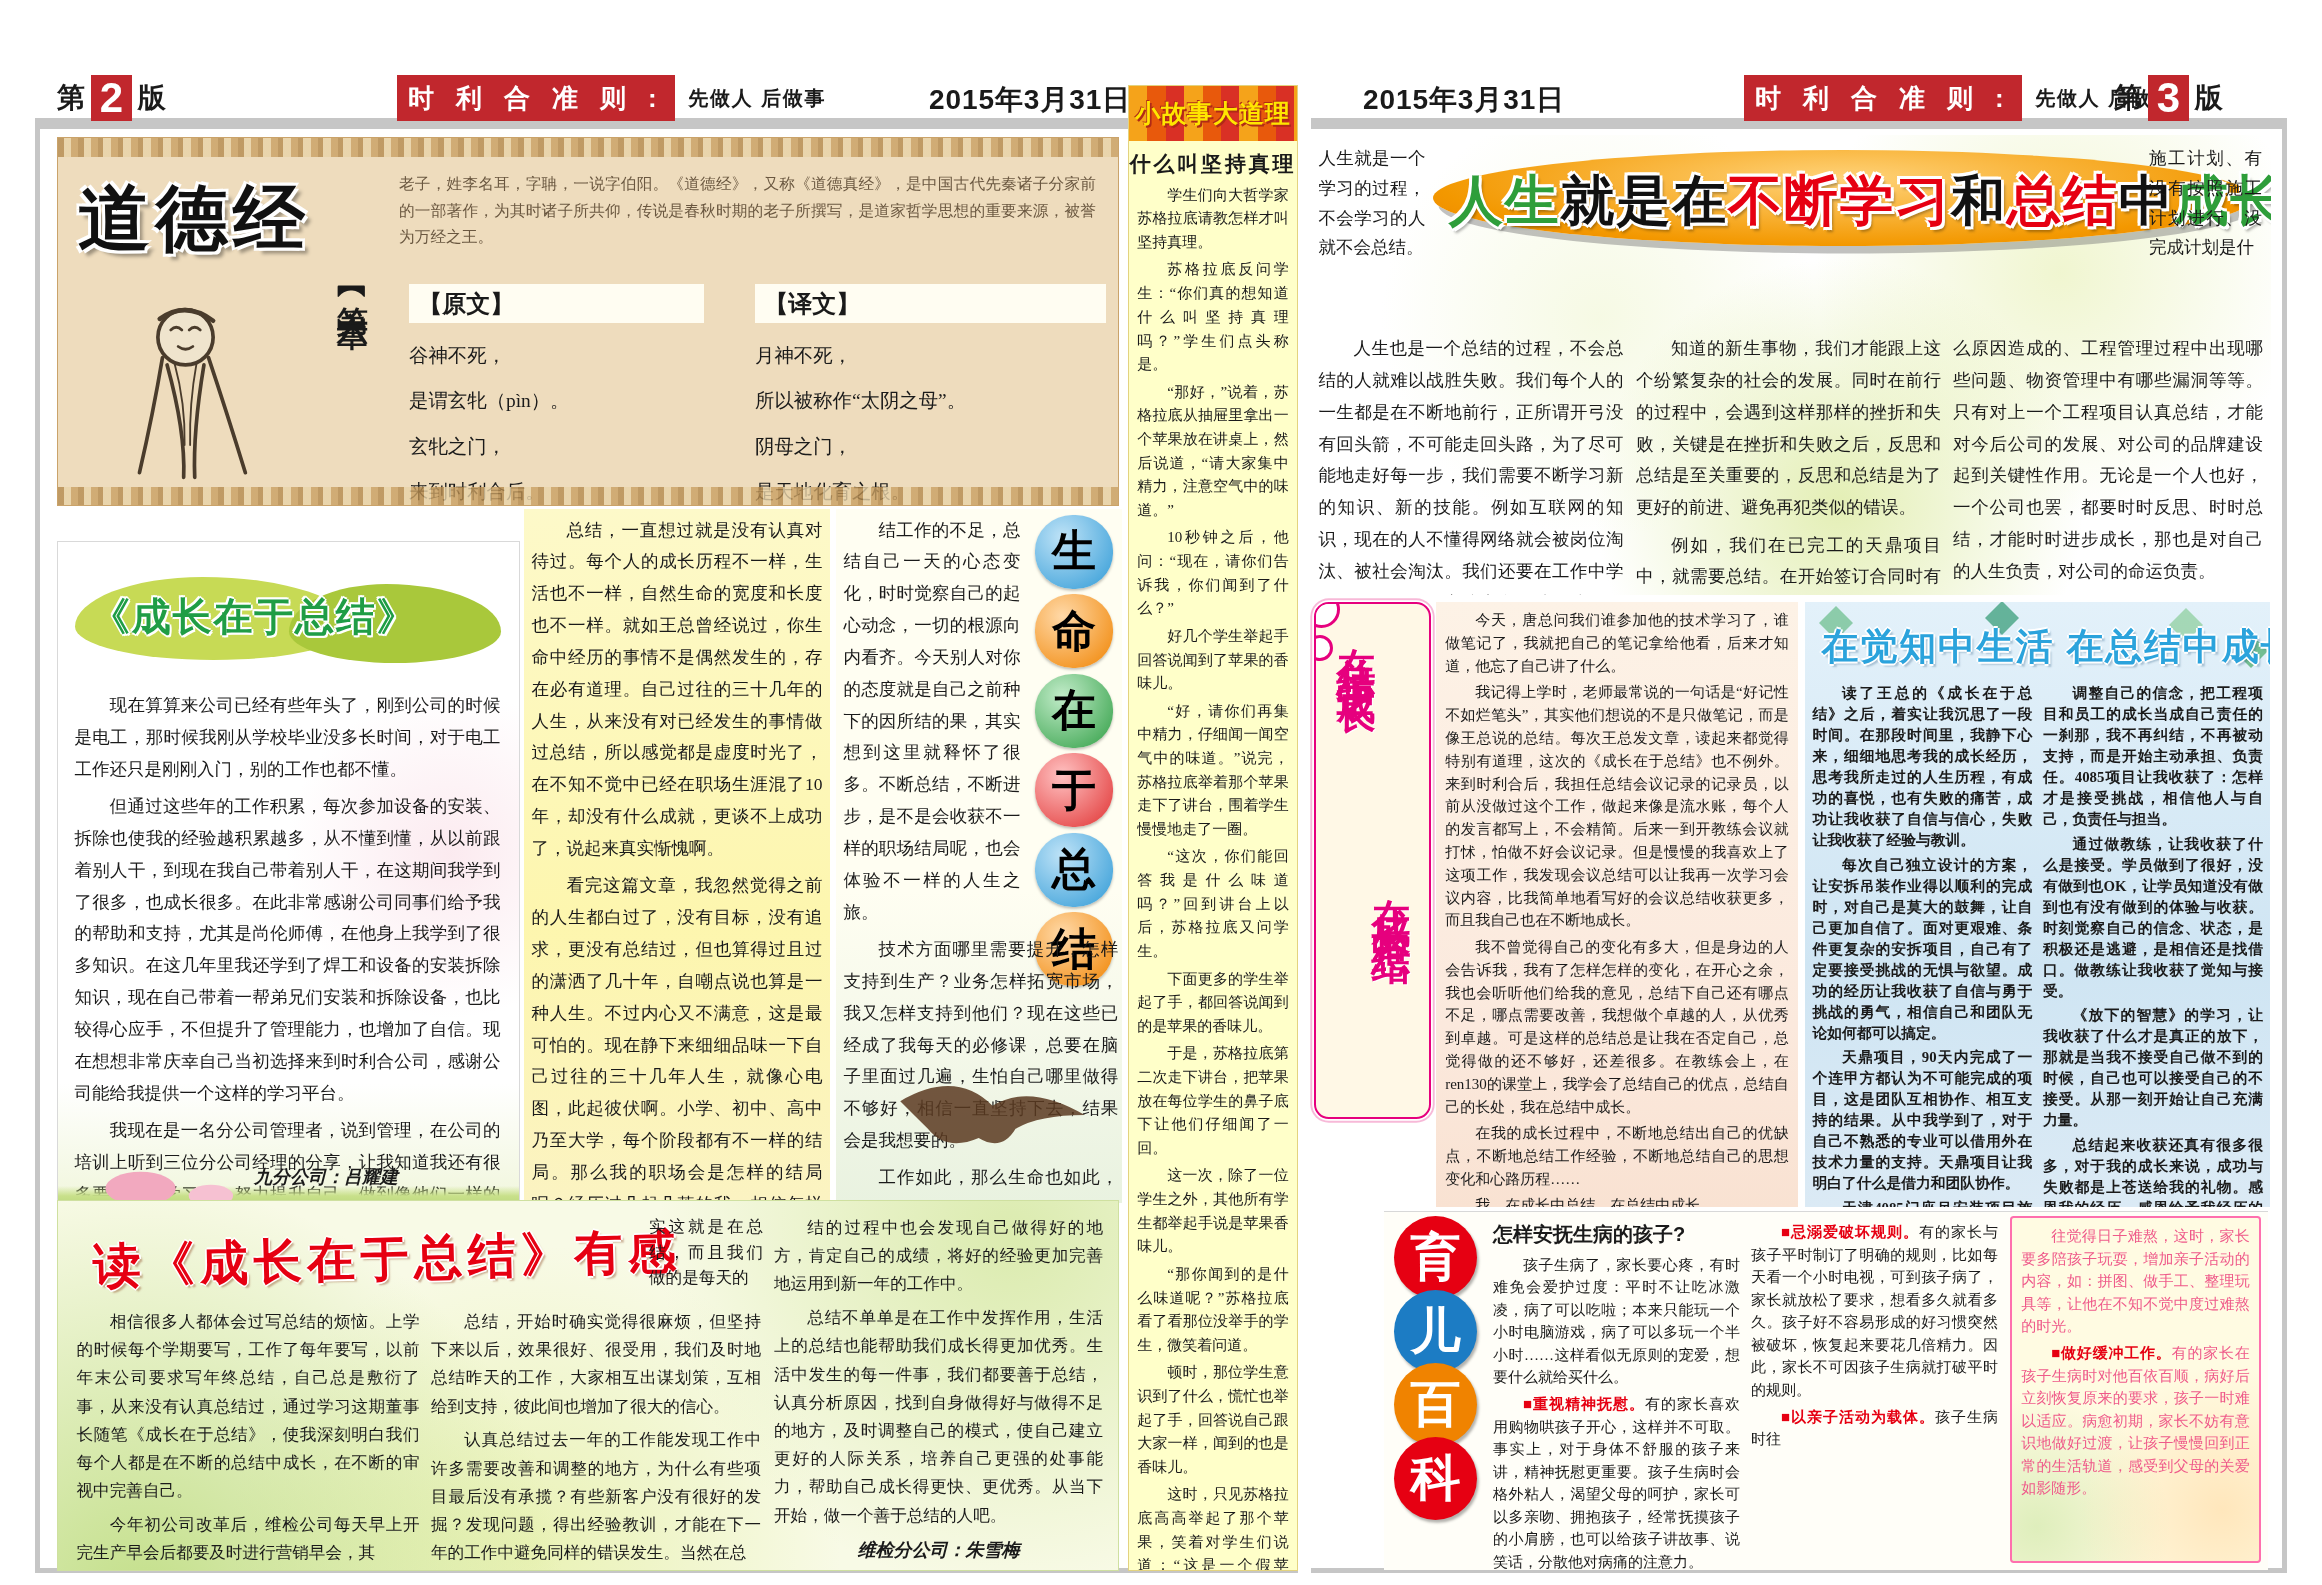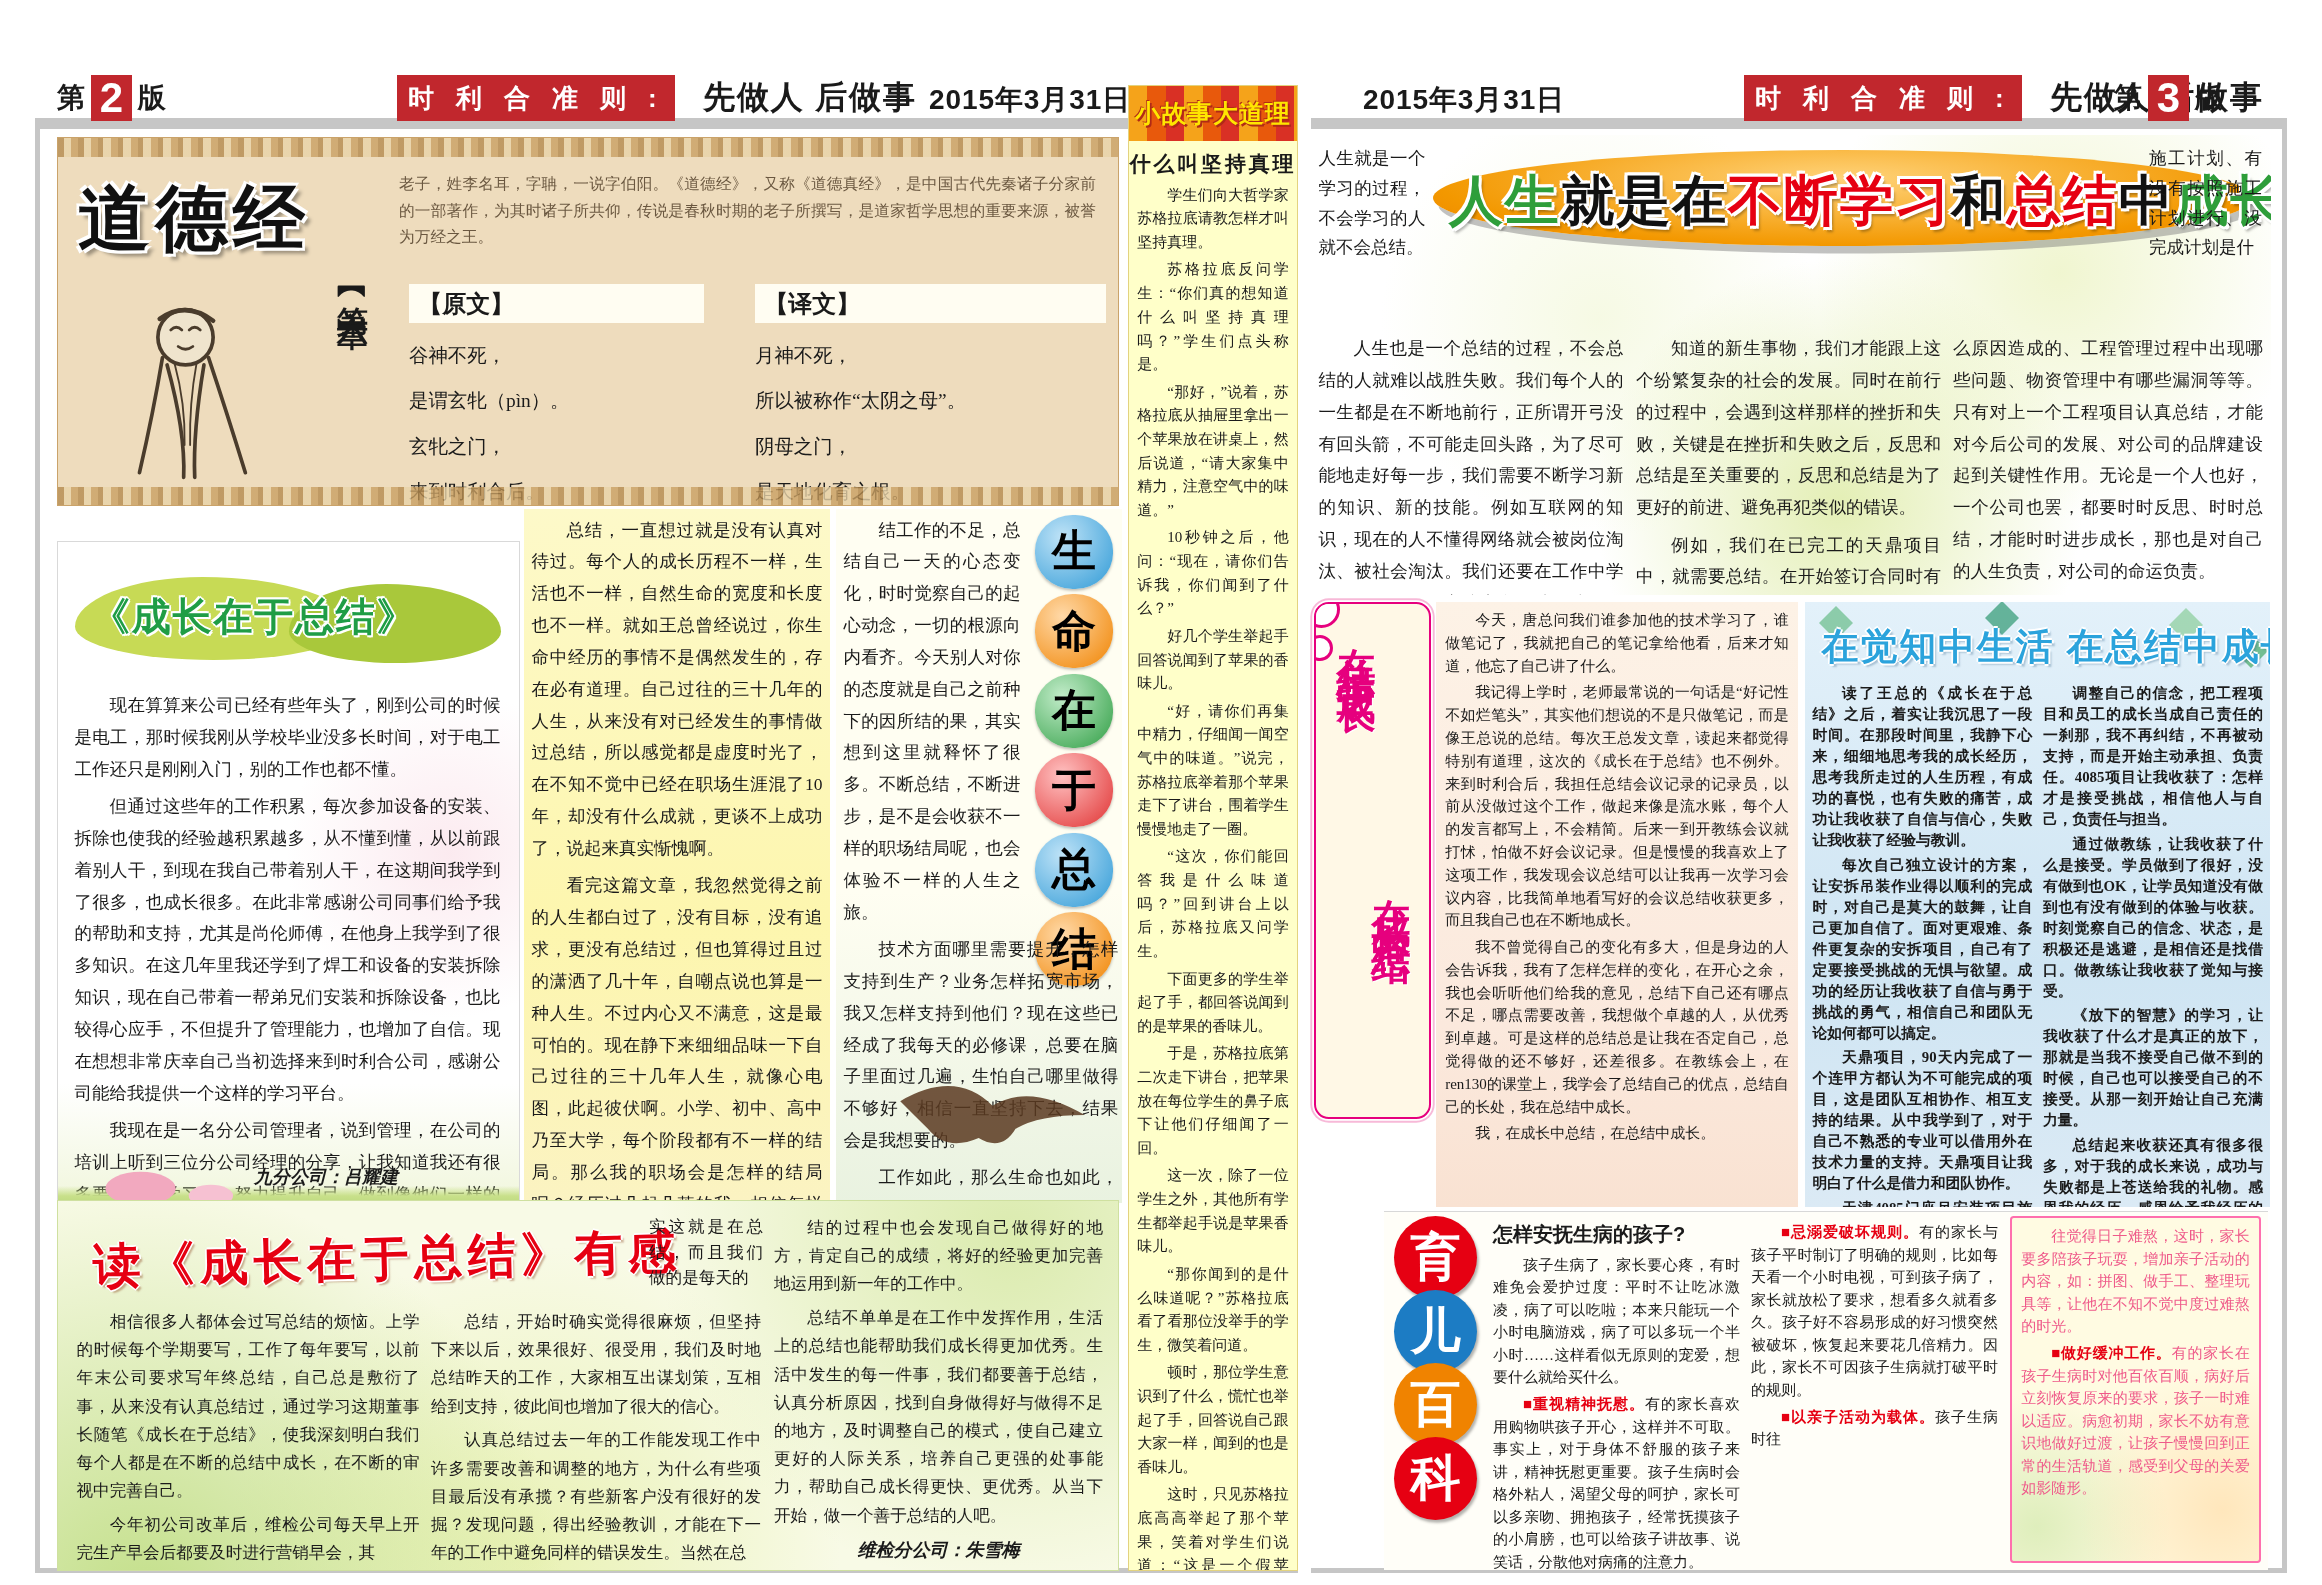--- a/index.html
+++ b/index.html
@@ -9,21 +9,21 @@
   .ovh{overflow:hidden;}
   .jt{text-align:justify;}
   p.bp{margin:0 0 5.5px 0;text-indent:2em;}
   
   .rule{background:#c6c6c6;}
   
   .hdr{display:flex;align-items:center;font-family:"Liberation Sans",sans-serif;font-weight:bold;}
   .pageno-box{background:#c1272d;color:#fff;font-size:42px;line-height:1;padding:1.8px 9.2px;margin:0 5.5px;}
   .pageno-txt{font-size:28px;}
   .motto-box{background:#c1272d;color:#fff;font-size:26px;letter-spacing:7.4px;padding:5.5px 11px;}
-  .motto{font-size:32px;margin-left:28px;letter-spacing:1.8px;}
+  .motto{font-size:20px;margin-left:13px;letter-spacing:1.8px;}
   .hdate{font-size:28px;letter-spacing:0.9px;margin-left:6px;}
   
   .ddj{background:#eedcbd;border:0.9px solid #caa36a;}
   .orn{height:18.5px;background:repeating-linear-gradient(90deg,#b48a4e 0 5.5px,#e8d3a8 5.5px 13px,#c9a063 13px 20px);opacity:.8;}
   .ddj-title{font-size:72px;font-weight:bold;color:#111;letter-spacing:5.5px;
      text-shadow:2.8px 2.8px 0 #fff,-2.8px -2.8px 0 #fff,2.8px -2.8px 0 #fff,-2.8px 2.8px 0 #fff,5.5px 5.5px 3.7px rgba(0,0,0,.35);}
   .ddj-intro{font-size:15.7px;line-height:1.7;color:rgba(72,54,32,.8);}
   .vchap{writing-mode:vertical-rl;font-size:31px;font-weight:bold;letter-spacing:5.5px;}
   .ddj-colhdr{background:#fffdf2;font-size:24px;font-weight:bold;padding:3.7px 9.2px;margin-bottom:9.2px;}
   .ddj-line{font-size:19.4px;line-height:2.35;}
@@ -284,20 +284,21 @@
     <div class="ring" style="left:-13px;top:-13px;width:31px;height:31px;"></div>
     <div class="ring" style="left:-9.2px;top:31px;width:20px;height:20px;"></div>
     <div class="abs vtext" style="left:13px;top:13px;height:231px;">在总结中成长</div>
     <div class="abs vtext" style="left:48px;top:264px;height:231px;">在成长中总结</div>
   </div>
 
   <div class="abs zhucol ovh jt" style="left:1436px;top:602px;width:362px;height:605px;padding:7.4px 9.2px;box-sizing:border-box;">
     <p>今天，唐总问我们谁参加他的技术学习了，谁做笔记了，我就把自己的笔记拿给他看，后来才知道，他忘了自己讲了什么。</p>
     <p>我记得上学时，老师最常说的一句话是“好记性不如烂笔头”，其实他们想说的不是只做笔记，而是像王总说的总结。每次王总发文章，读起来都觉得特别有道理，这次的《成长在于总结》也不例外。来到时利合后，我担任总结会议记录的记录员，以前从没做过这个工作，做起来像是流水账，每个人的发言都写上，不会精简。后来一到开教练会议就打怵，怕做不好会议记录。但是慢慢的我喜欢上了这项工作，我发现会议总结可以让我再一次学习会议内容，比我简单地看写好的会议总结收获更多，而且我自己也在不断地成长。</p>
     <p>我不曾觉得自己的变化有多大，但是身边的人会告诉我，我有了怎样怎样的变化，在开心之余，我也会听听他们给我的意见，总结下自己还有哪点不足，哪点需要改善，我想做个卓越的人，从优秀到卓越。可是这样的总结总是让我在否定自己，总觉得做的还不够好，还差很多。在教练会上，在ren130的课堂上，我学会了总结自己的优点，总结自己的长处，我在总结中成长。</p>
+    <p>在我的成长过程中，不断地总结出自己的优缺点，不断地总结工作经验，不断地总结自己的思想变化和心路历程……</p>
     <p>我，在成长中总结，在总结中成长。</p>
 
   </div>
 
   <div class="abs jz ovh" style="left:1805px;top:602px;width:465px;height:605px;">
     <div class="diamond" style="left:18.5px;top:9.2px;background:#6fbf8f;"></div>
     <div class="diamond" style="left:185px;top:3.7px;background:#3a9d7a;"></div>
     <div class="diamond" style="left:369px;top:11px;background:#8fcf9f;"></div>
     <div class="diamond" style="left:434px;top:37px;background:#4fae6f;"></div>
     <div class="abs jz-head" style="left:16.6px;top:20px;">在觉知中生活 在总结中成长</div>

